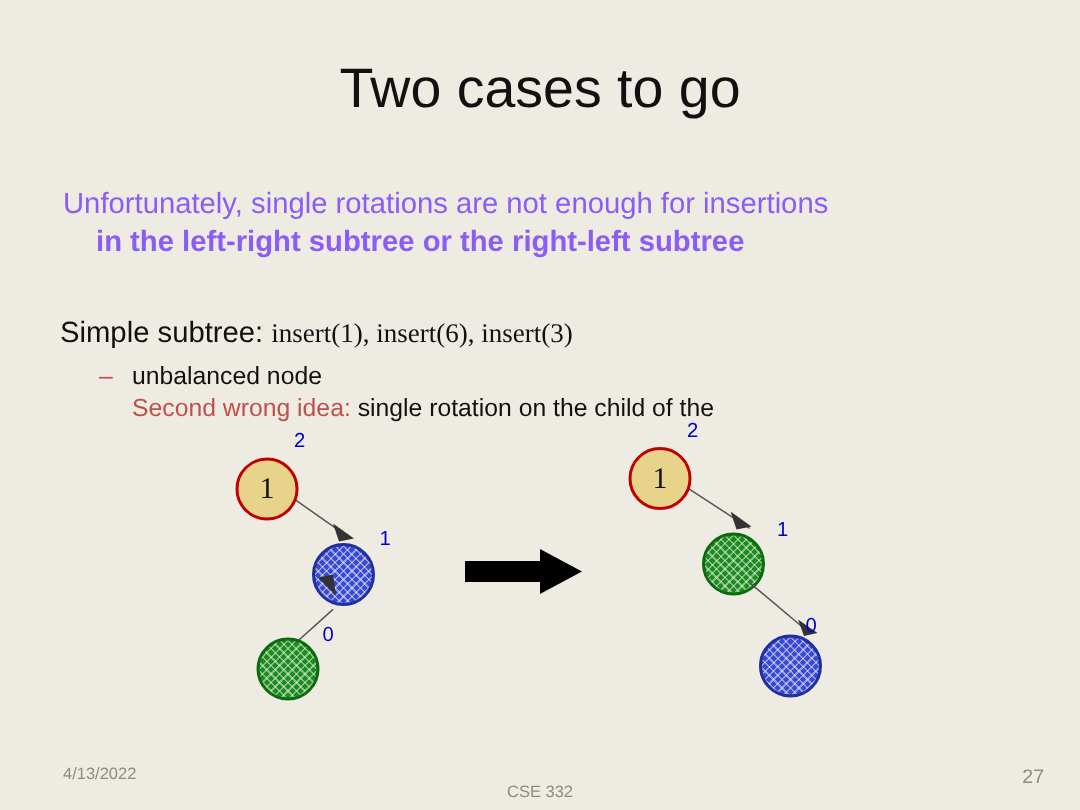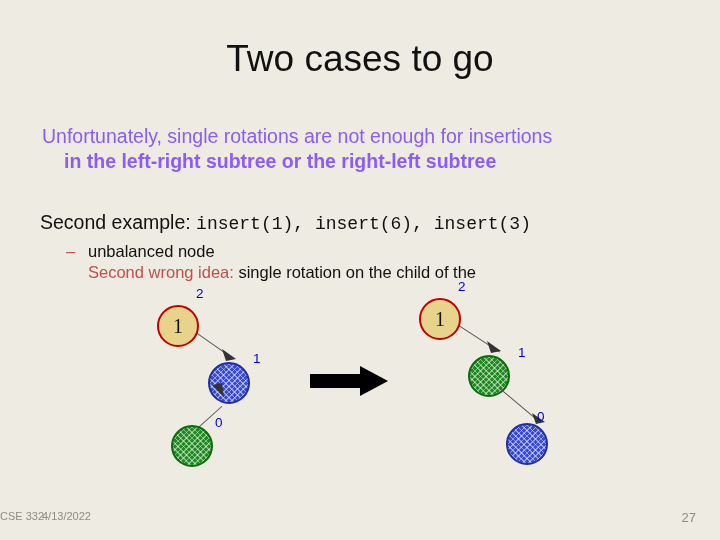--- a/index.html
+++ b/index.html
@@ -49,21 +49,21 @@
   }
   .simple-example {
     position: absolute;
     left: 40px;
     top: 211px;
     width: 640px;
     font-size: 19.5px;
     color: #111111;
   }
   .mono {
-    font-family: Liberation Mono, monospace;
+    font-family: Liberation Serif, serif;
     font-size: 18px;
   }
   .sub-bullet {
     position: absolute;
     left: 66px;
     top: 241px;
     width: 600px;
     font-size: 16.5px;
     line-height: 21px;
     color: #111111;
@@ -149,23 +149,23 @@
   .footer-date {
     position: absolute;
     left: 42px;
     top: 0;
     font-size: 11px;
     color: #8f8c80;
   }
   .footer-center {
     position: absolute;
     left: 0;
-    top: 0;
-    width: 720px;
-    text-align: left;
+    top: 12px;
+    width: 720px;
+    text-align: center;
     font-size: 11px;
     color: #8f8c80;
   }
   .footer-page {
     position: absolute;
     right: 24px;
     top: 0;
     font-size: 13px;
     color: #8f8c80;
   }
@@ -176,21 +176,21 @@
 <div class="slide">
 
   <div class="title">Two cases to go</div>
 
   <div class="body-text">
     <span>Unfortunately, single rotations are not enough for insertions</span>
     <span class="indent">in the left-right subtree or the right-left subtree</span>
   </div>
 
   <div class="simple-example">
-    <span>Second example: </span><span class="mono">insert(1), insert(6), insert(3)</span>
+    <span>Simple subtree: </span><span class="mono">insert(1), insert(6), insert(3)</span>
   </div>
 
   <div class="sub-bullet">
     <span class="dash">–</span>
     <span class="txt">unbalanced node</span>
     <span class="txt"><span class="red-text">Second wrong idea:</span><span> single rotation on the child of the</span></span>
   </div>
 
   <div class="figure">
 

